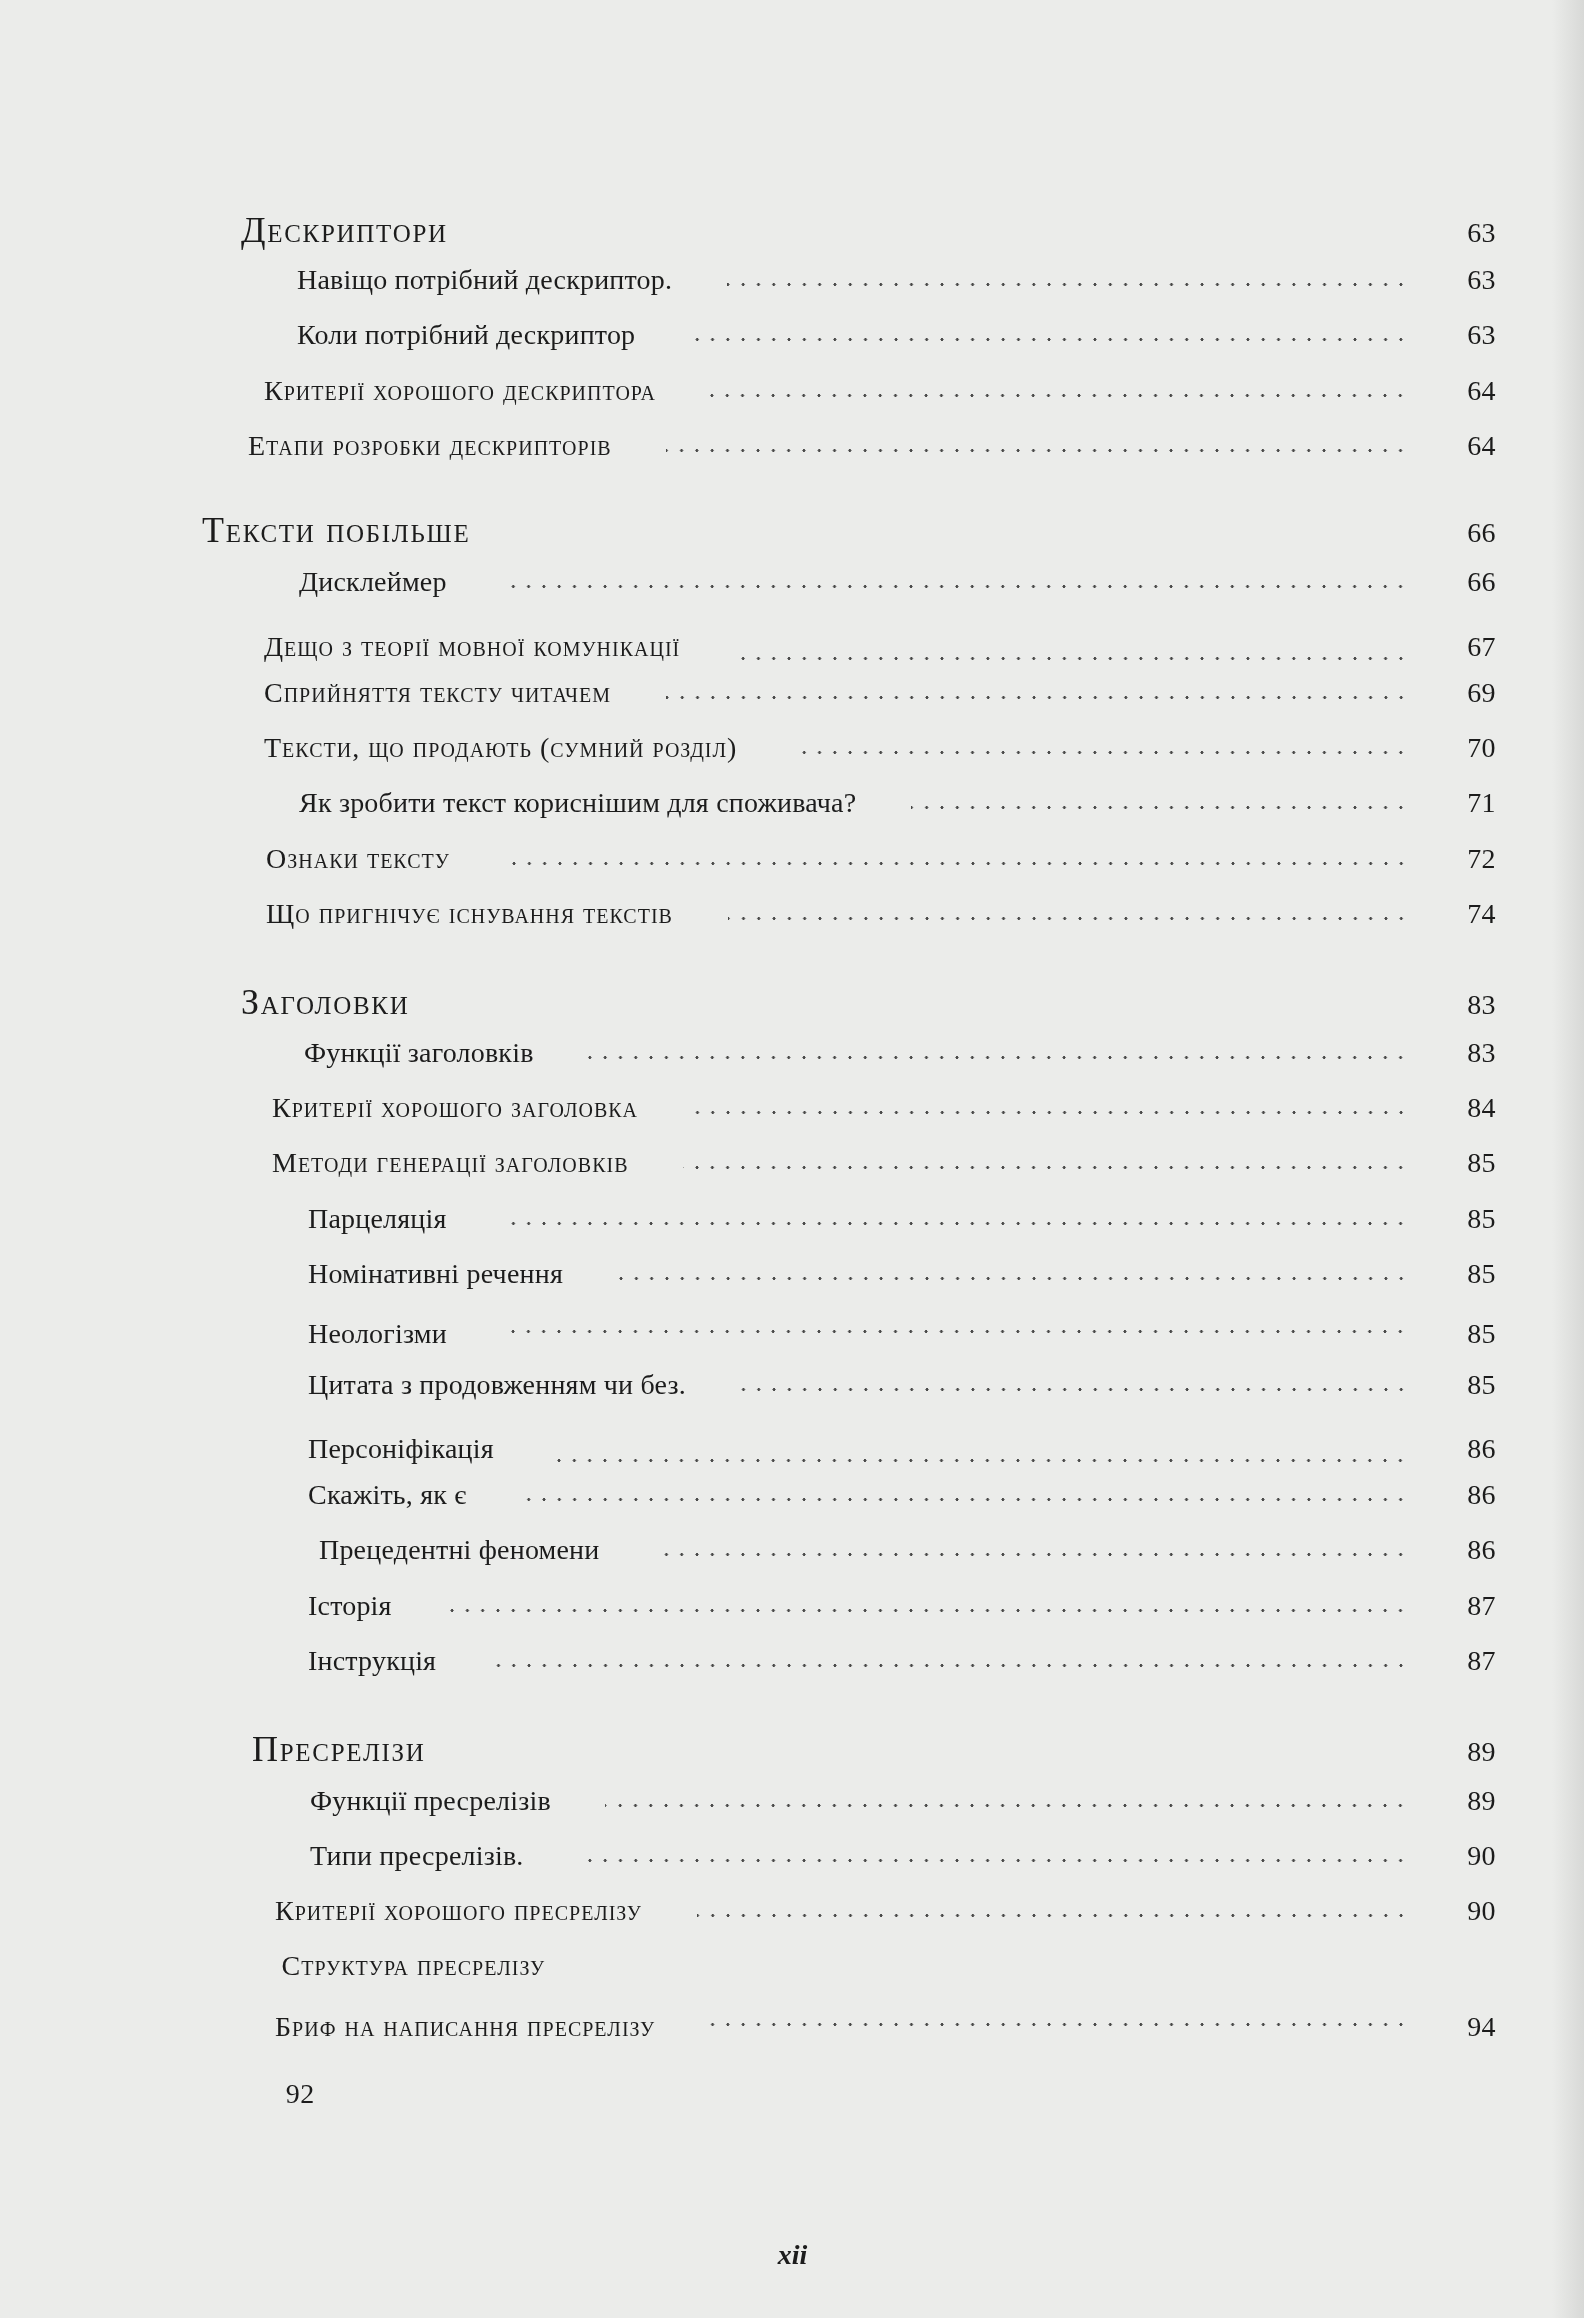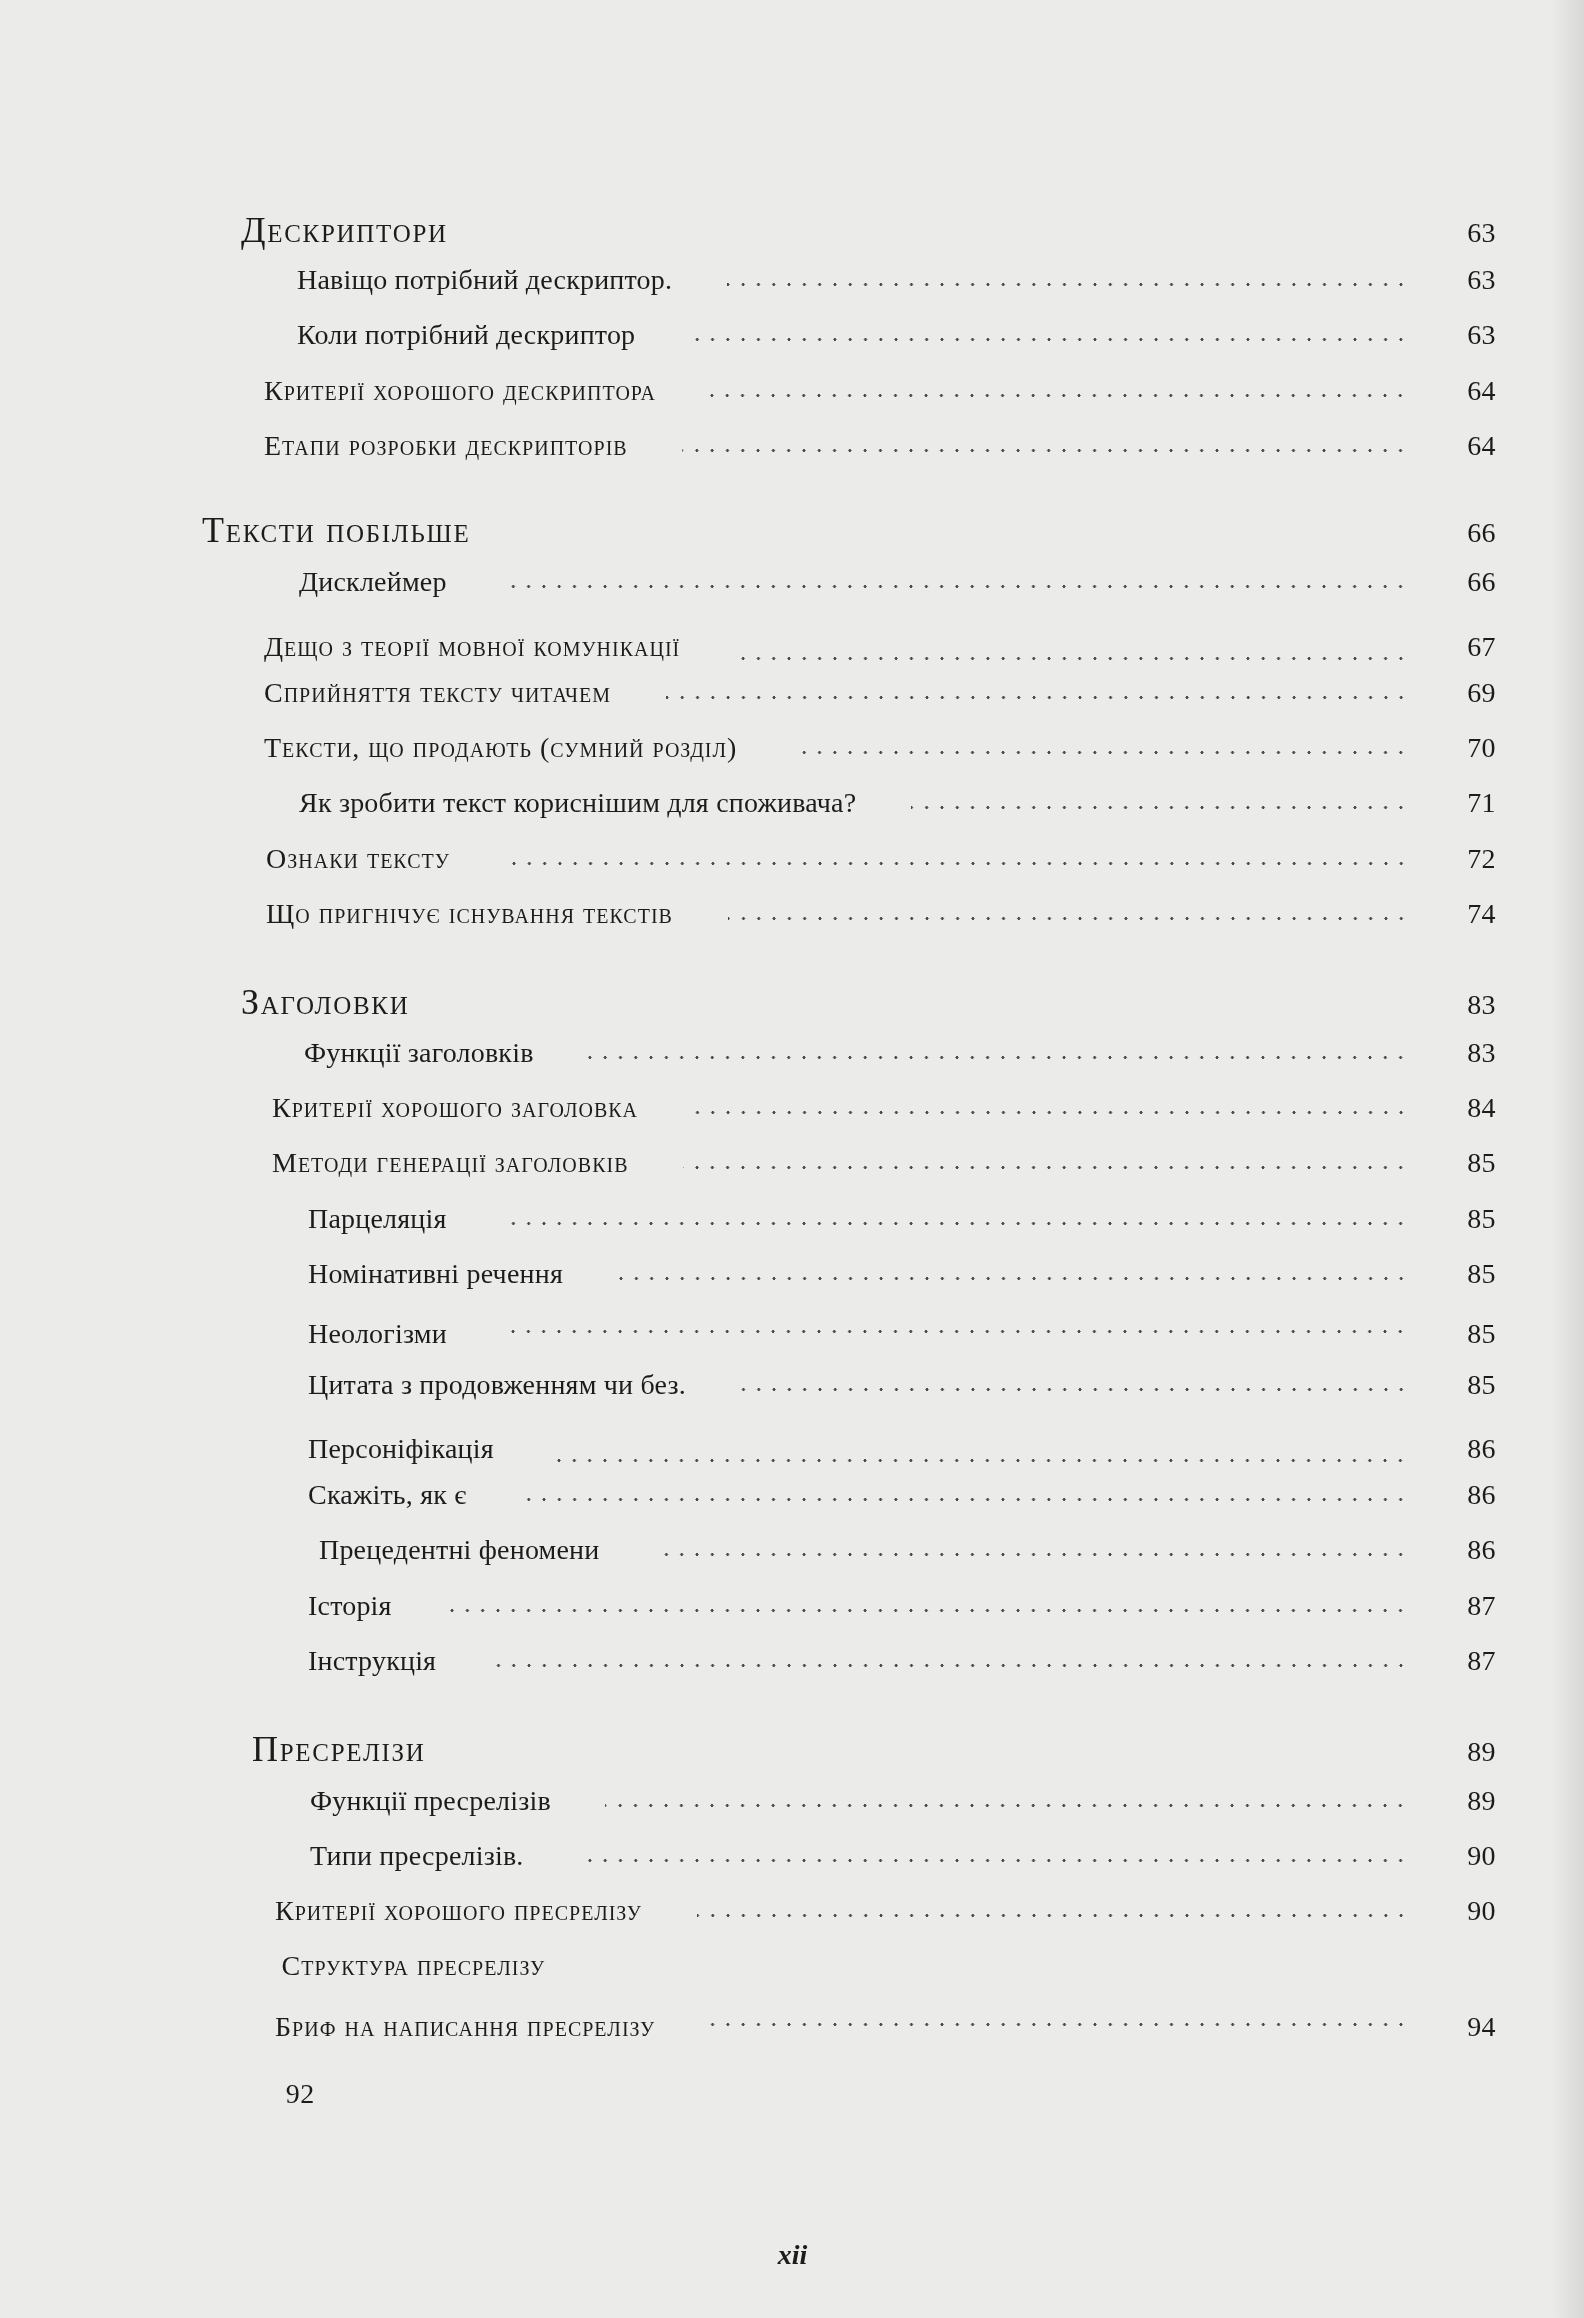--- a/index.html
+++ b/index.html
@@ -75,21 +75,21 @@
     <div class="row sub" style="left: 297px; top: 319px;">
       <span class="label">Коли потрібний дескриптор</span>
       <span class="leader"></span>
       <span class="page-num">63</span>
     </div>
     <div class="row sec" style="left: 264px; top: 375px;">
       <span class="label">Критерії хорошого дескриптора</span>
       <span class="leader"></span>
       <span class="page-num">64</span>
     </div>
-    <div class="row sec" style="left: 264px; top: 430px;">
+    <div class="row sec" style="left: 248px; top: 430px;">
       <span class="label">Етапи розробки дескрипторів</span>
       <span class="leader"></span>
       <span class="page-num">64</span>
     </div>
     <div class="row chapter" style="left: 202px; top: 509px;">
       <span class="label">Тексти побільше</span>
       <span class="spacer"></span>
       <span class="page-num">66</span>
     </div>
     <div class="row sub" style="left: 299px; top: 566px;">

